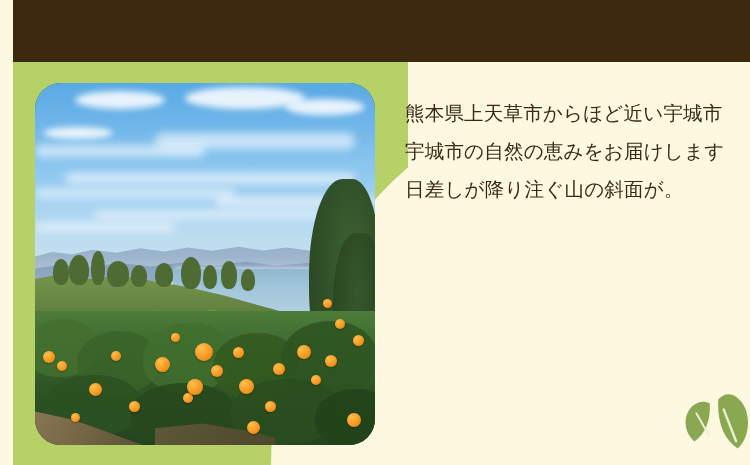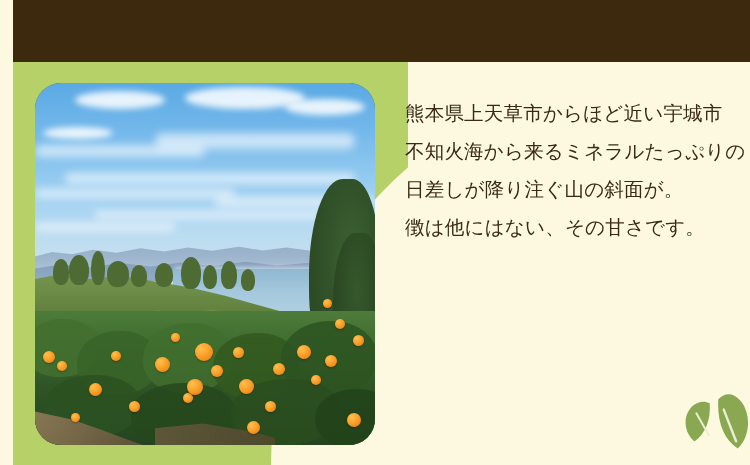--- a/index.html
+++ b/index.html
@@ -324,23 +324,22 @@
       <div class="orange" style="left:300px; top:236px; width:10px; height:10px;"></div>
       <div class="orange" style="left:318px; top:252px; width:11px; height:11px;"></div>
       <div class="orange" style="left:312px; top:330px; width:14px; height:14px;"></div>
       <div class="orange" style="left:288px; top:216px; width:9px;  height:9px;"></div>
       <div class="orange" style="left:136px; top:250px; width:9px;  height:9px;"></div>
     </div>
   </div>
 
   <div class="body-text">
     <div class="body-line">熊本県上天草市からほど近い宇城市</div>
-    <div class="body-line">不知火海から来るミネラルたっぷりの</div>
+    <div class="body-line">宇城市の自然の恵みをお届けします</div>
     <div class="body-line">日差しが降り注ぐ山の斜面が。</div>
-    <div class="body-line">徴は他にはない、その甘さです。</div>
   </div>
 
   <div class="leaf-mark">
     <svg width="70" height="68" viewBox="0 0 70 68" xmlns="http://www.w3.org/2000/svg">
       <path d="M30 20 C30 36, 24 50, 12 57 C2 47, 2 31, 12 22 C18 17, 25 17, 30 20 Z" fill="#8aa851" transform="rotate(-4 20 38)"></path>
       <path d="M16 29 L27 52" stroke="#e8efd2" stroke-width="2" stroke-linecap="round" fill="none" transform="rotate(-4 20 38)"></path>
       <path d="M36 16 C36 40, 44 56, 58 64 C70 52, 70 28, 58 16 C50 8, 42 9, 36 16 Z" fill="#8aa851" transform="rotate(3 50 40)"></path>
       <path d="M42 26 L56 57" stroke="#e8efd2" stroke-width="2.4" stroke-linecap="round" fill="none" transform="rotate(3 50 40)"></path>
     </svg>
   </div>

